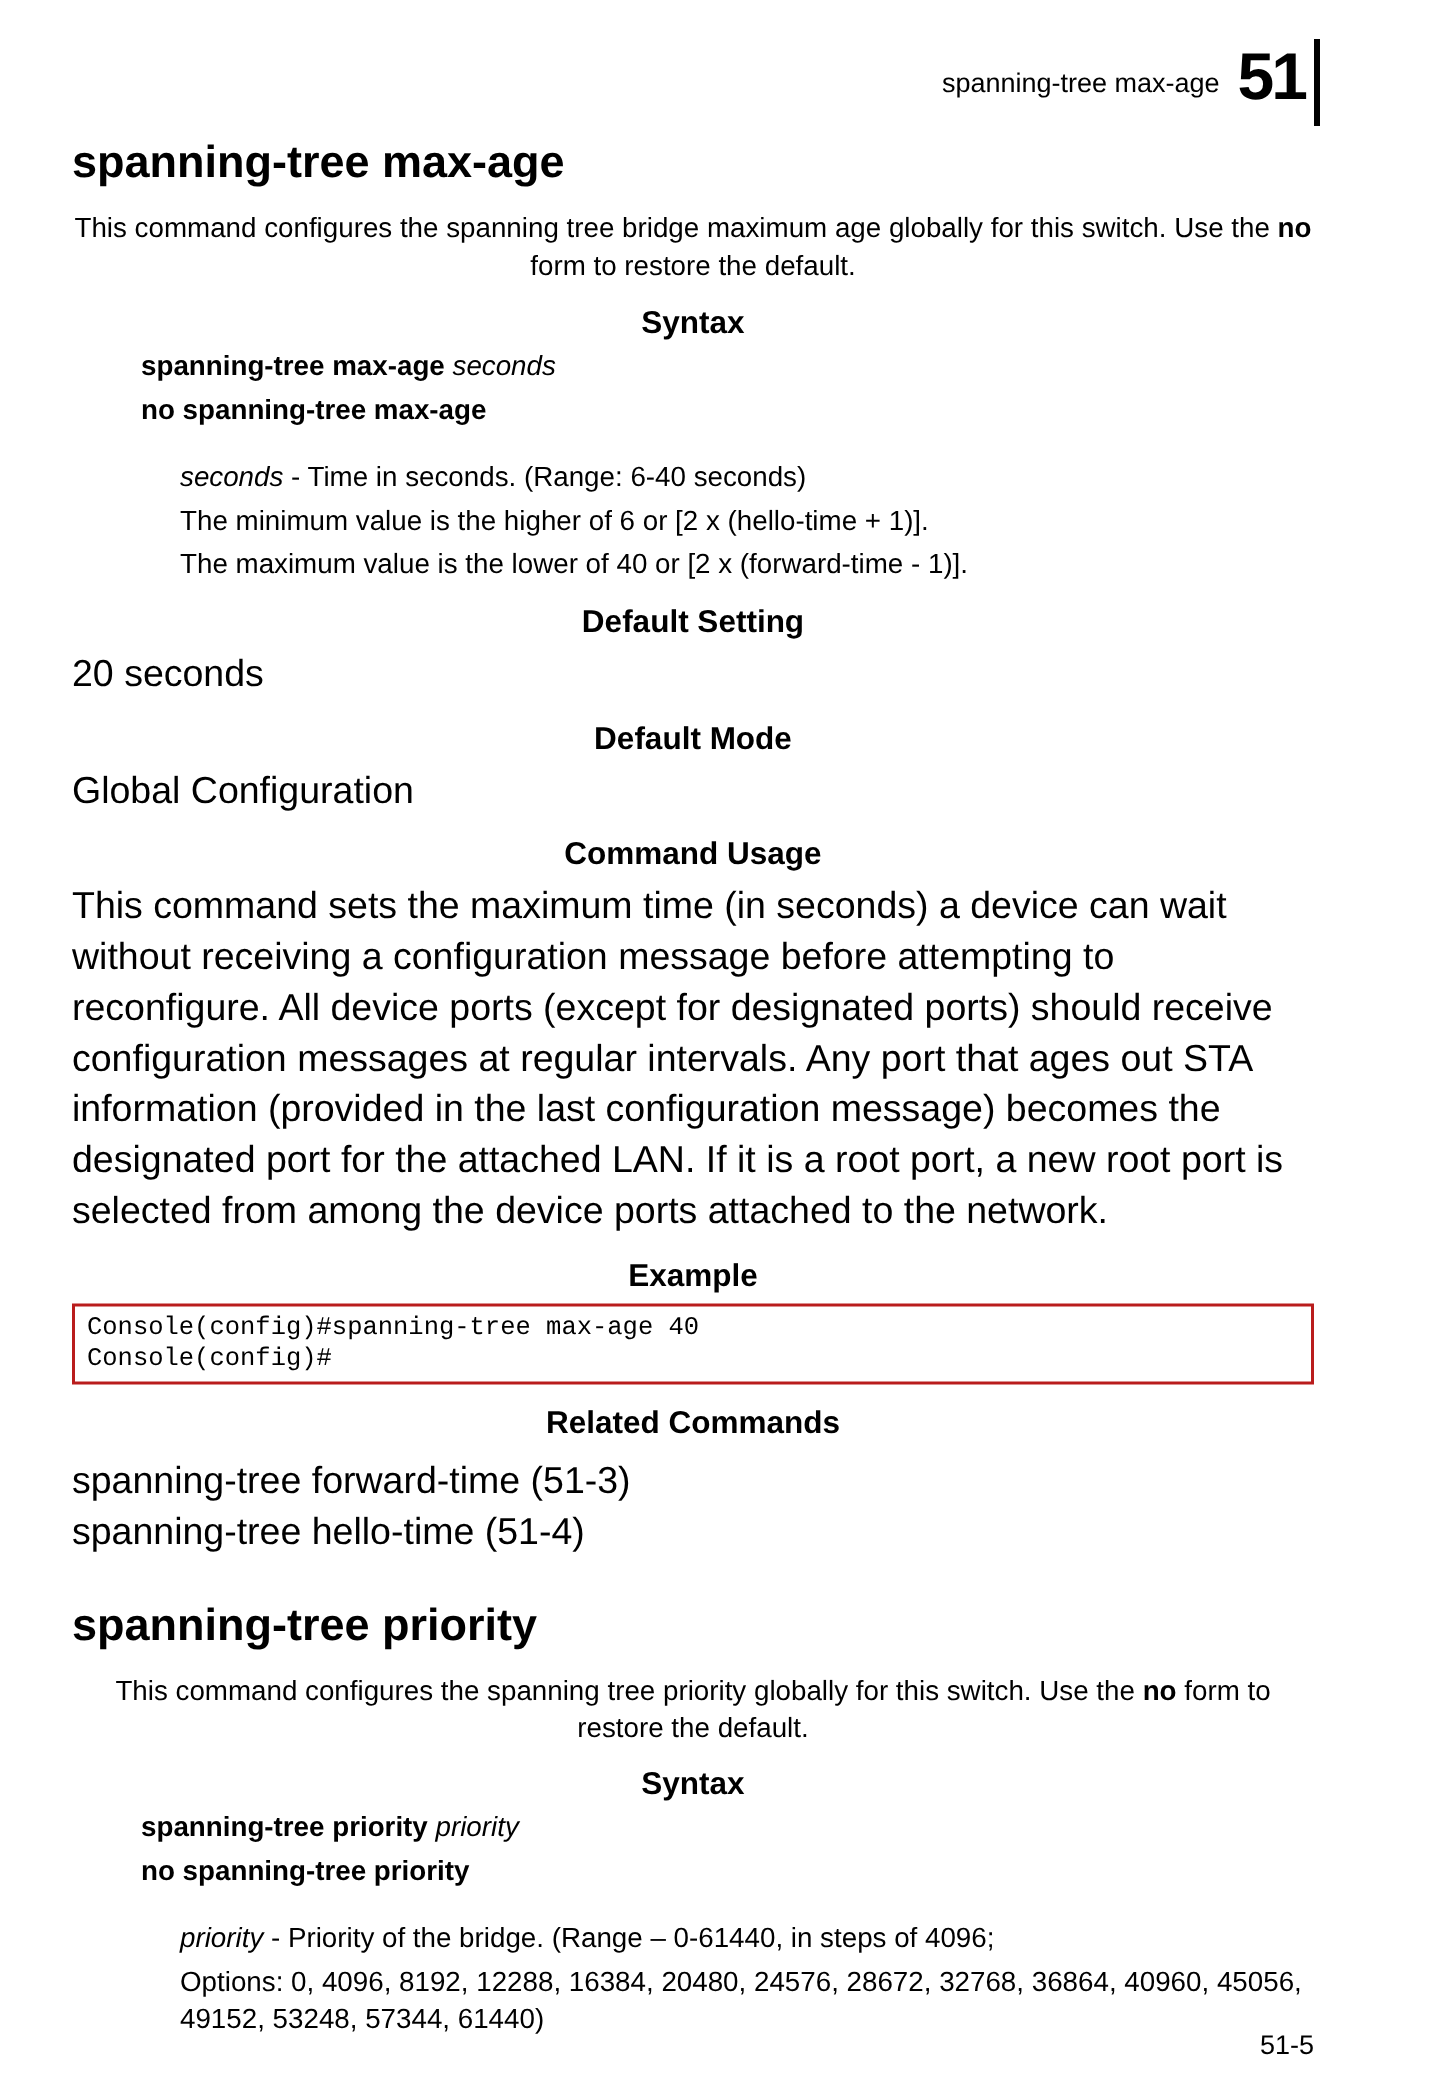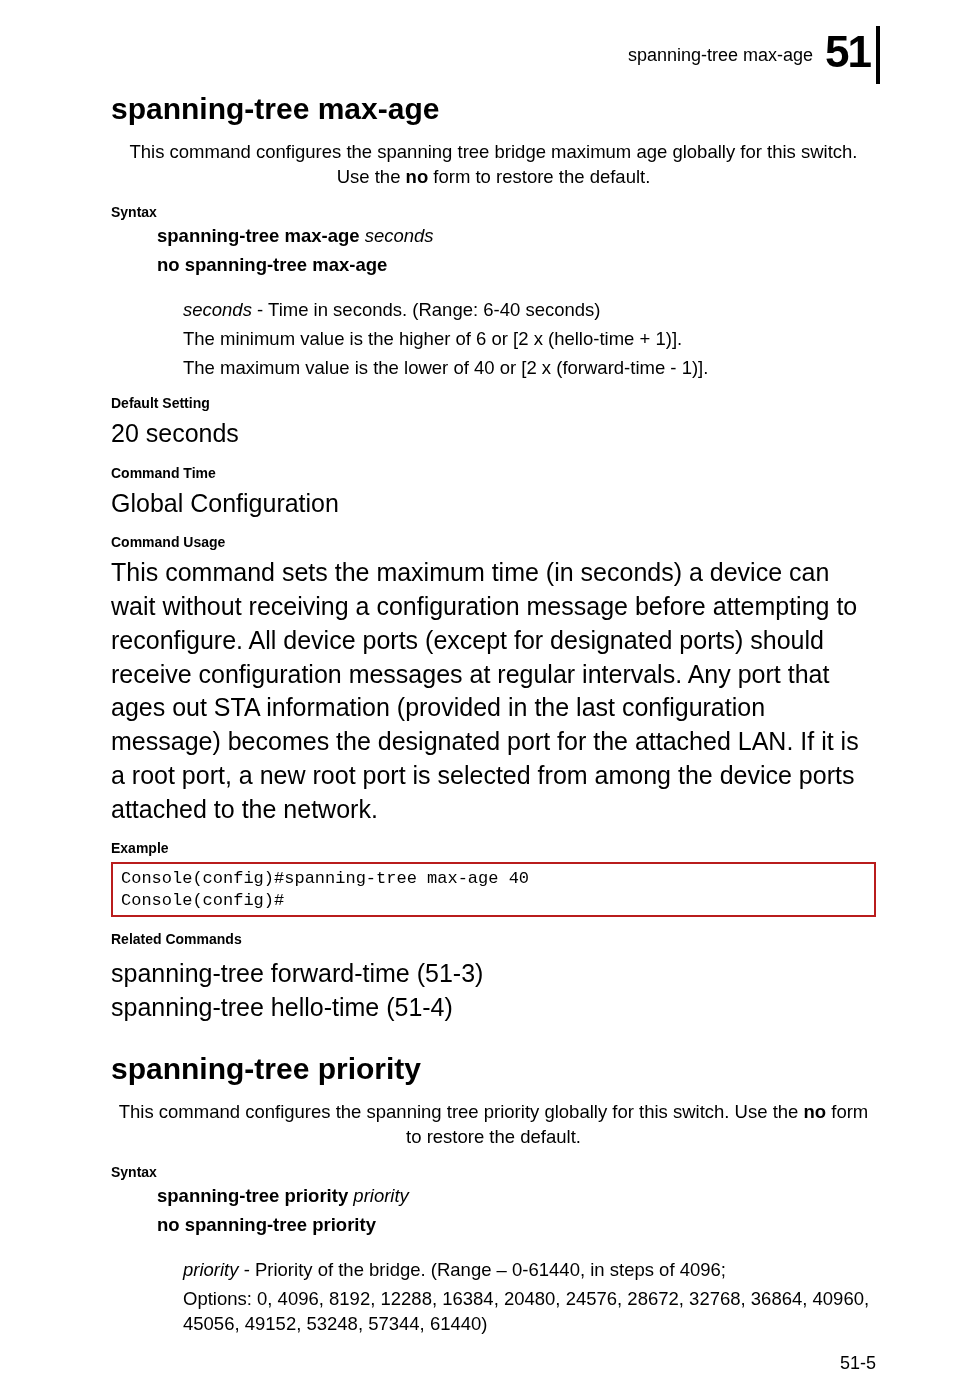--- a/index.html
+++ b/index.html
@@ -9,21 +9,21 @@
     width: 954px;
     height: 1388px;
     background: #ffffff;
     font-family: Arial, Helvetica, sans-serif;
     color: #000000;
     position: relative;
     overflow: hidden;
   }
   .page {
     box-sizing: border-box;
-    padding: 30px 78px 40px 111px;
+    padding: 30px 78px 40px 48px;
     width: 954px;
     height: 1388px;
   }
   .running-header {
     text-align: right;
     font-size: 18px;
     color: #000;
     margin-bottom: 6px;
     display: flex;
     align-items: flex-end;
@@ -56,22 +56,23 @@
   p.lead {
     font-family: Arial, Helvetica, sans-serif;
     font-size: 18.5px;
     line-height: 1.35;
     margin: 0 0 14px 0;
     text-align: center;
   }
   .label {
     font-family: Arial, Helvetica, sans-serif;
     font-weight: 700;
-    font-size: 14px;
+    font-size: 21px;
     margin: 14px 0 4px 0;
+    text-align: center;
   }
   .indent {
     margin-left: 42px;
   }
   .syntax-line {
     font-family: Arial, Helvetica, sans-serif;
     font-size: 18.5px;
     line-height: 1.35;
     margin: 4px;
   }
@@ -132,21 +133,21 @@
         <span class="ital">seconds</span><span> - Time in seconds. (Range: 6-40 seconds)</span>
       </p>
       <p class="syntax-line">The minimum value is the higher of 6 or [2 x (hello-time + 1)].</p>
       <p class="syntax-line">The maximum value is the lower of 40 or [2 x (forward-time - 1)].</p>
     </div>
   </div>
 
   <div class="label">Default Setting</div>
   <p class="body-block indent">20 seconds</p>
 
-  <div class="label">Command Time</div>
+  <div class="label">Default Mode</div>
   <p class="body-block indent">Global Configuration</p>
 
   <div class="label">Command Usage</div>
   <p class="body-block indent">This command sets the maximum time (in seconds) a device can wait without receiving a configuration message before attempting to reconfigure. All device ports (except for designated ports) should receive configuration messages at regular intervals. Any port that ages out STA information (provided in the last configuration message) becomes the designated port for the attached LAN. If it is a root port, a new root port is selected from among the device ports attached to the network.</p>
 
   <div class="label">Example</div>
   <pre class="console">Console(config)#spanning-tree max-age 40
 Console(config)#</pre>
 
   <div class="label">Related Commands</div>

